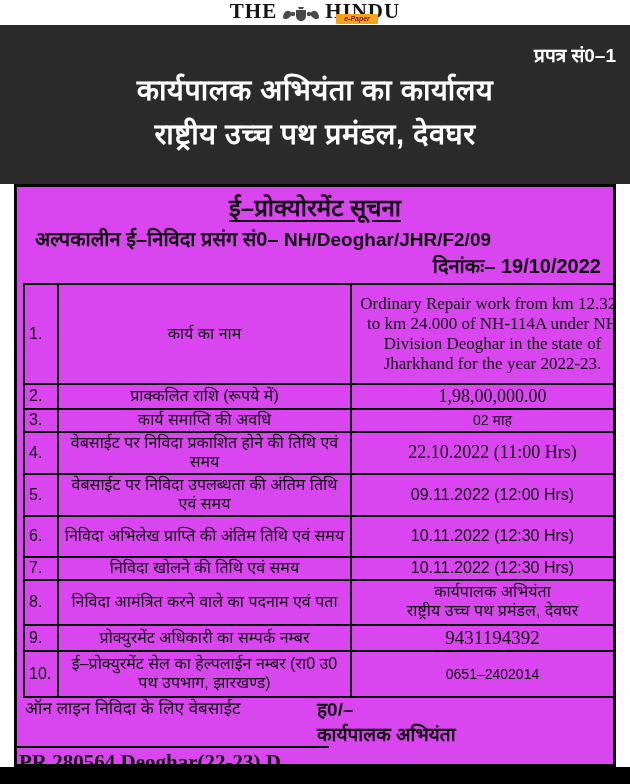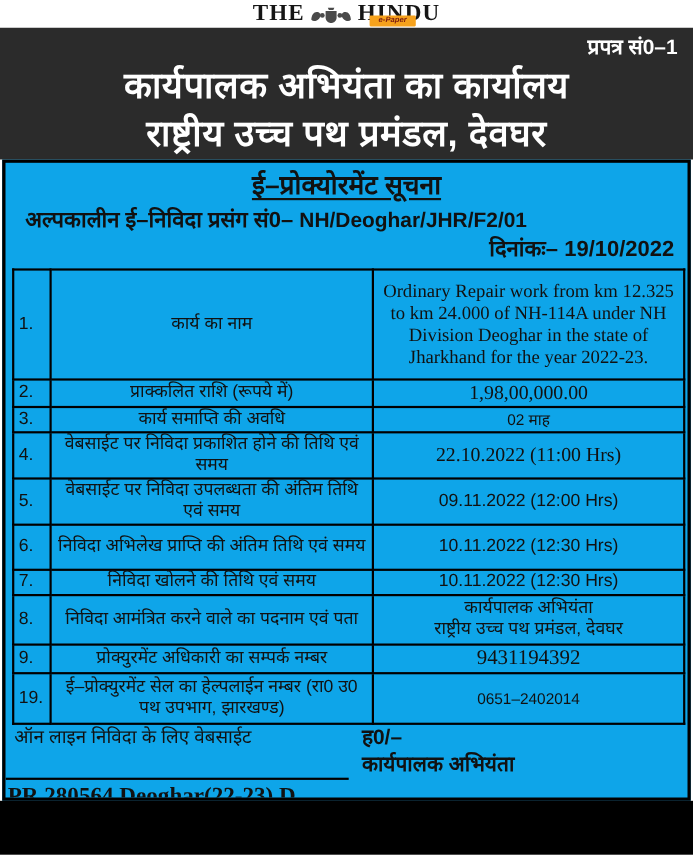--- a/index.html
+++ b/index.html
@@ -25,32 +25,32 @@
   .emblem{display:inline-block;height:16px;margin:0 1px;}
   .epaper-badge{
     position:absolute;left:336px;top:14px;width:42px;height:10px;
     background:var(--epaper-badge,#f6a21d);color:#7c1c10;
     font-size:7px;font-weight:bold;font-style:italic;
     line-height:10px;text-align:center;border-radius:1px;
   }
 
   
   .header-band{
-    height:120px;background:var(--header-band,#2b2b2b);color:#fff;
-    padding-top:7px;
+    height:159px;background:var(--header-band,#2b2b2b);color:#fff;
+    padding-top:19px;
   }
   .form-no{text-align:right;padding-right:14px;font-size:19px;font-weight:bold;line-height:24px;}
   .band-title{
-    text-align:center;font-weight:bold;font-size:33px;line-height:44px;
+    text-align:center;font-weight:bold;font-size:29px;line-height:44px;
     letter-spacing:0.5px;
   }
 
   
   .notice-box{
-    margin:0 2px;border:3px solid #000;height:583px;background:#0ea5e9;
+    margin:0 14px;border:3px solid #000;height:583px;background:#d946ef;
     position:relative;overflow:hidden;
   }
   .notice-title{
     text-align:center;font-size:24px;font-weight:bold;margin-top:5px;line-height:32px;
   }
   .notice-title span{text-decoration:underline;text-underline-offset:4px;}
   .notice-ref{font-size:20px;font-weight:bold;padding:2px 8px 0 18px;line-height:27px;}
   .notice-ref .latin{font-size:19px;}
   .notice-date{
     text-align:right;font-size:20px;font-weight:bold;padding:0 12px 2px 0;line-height:27px;
@@ -137,21 +137,21 @@
 </div>
 
 <div class="notice-box">
 
   <div class="notice-title">
     <span>ई–प्रोक्योरमेंट सूचना</span>
   </div>
 
   <div class="notice-ref">
     <span>अल्पकालीन ई–निविदा प्रसंग सं0–</span>
-    <span class="latin">NH/Deoghar/JHR/F2/01</span>
+    <span class="latin">NH/Deoghar/JHR/F2/09</span>
   </div>
 
   <div class="notice-date">
     <span>दिनांकः–</span>
     <span>19/10/2022</span>
   </div>
 
   <table class="tender">
     <colgroup>
         <col class="c-sn">
@@ -199,21 +199,21 @@
         <td class="label-cell">निविदा आमंत्रित करने वाले का पदनाम एवं पता</td>
         <td class="value-cell">कार्यपालक अभियंता
 राष्ट्रीय उच्च पथ प्रमंडल, देवघर</td>
       </tr>
       <tr class="r9">
         <td class="sn-cell">9.</td>
         <td class="label-cell">प्रोक्युरमेंट अधिकारी का सम्पर्क नम्बर</td>
         <td class="value-cell">9431194392</td>
       </tr>
       <tr class="r10">
-        <td class="sn-cell">19.</td>
+        <td class="sn-cell">10.</td>
         <td class="label-cell">ई–प्रोक्युरमेंट सेल का हेल्पलाईन नम्बर (रा0 उ0 पथ उपभाग, झारखण्ड)</td>
         <td class="value-cell">0651–2402014</td>
       </tr>
     </tbody>
   </table>
 
   <div class="notice-footer">
     <div class="footer-left">
       <div>ऑन लाइन निविदा के लिए वेबसाईट</div>
     </div>

